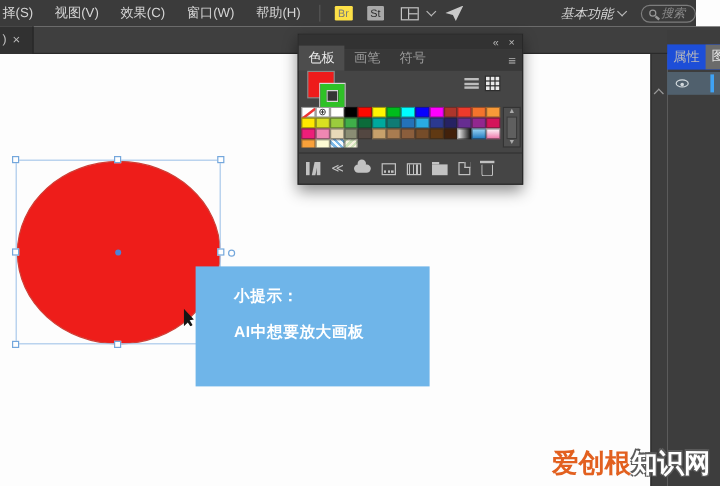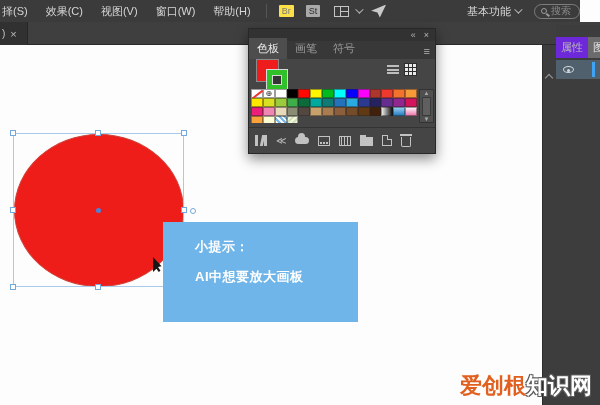--- a/index.html
+++ b/index.html
@@ -17,21 +17,21 @@
   .badge { font-size:9px; padding:1px 3px; margin:0 6px; border-radius:1px; }
   .badge-br { color:#7a7a7a; background:#fde047; }
   .badge-st { color:#2c2c2c; background:#a9a9a9; }
   .ws-icon { width:15px; height:11px; border:1px solid #c4c4c4; margin:0 3px 0 8px; position:relative; }
   .ws-icon::before { content:""; position:absolute; left:5px; top:0; width:1px; height:100%; background:#c4c4c4; }
   .ws-icon::after { content:""; position:absolute; left:5px; top:4px; right:0; height:1px; background:#c4c4c4; }
   .chev { width:6px; height:6px; border-right:1.5px solid #b9b9b9; border-bottom:1.5px solid #b9b9b9;
     transform:rotate(45deg) translateY(-2px); display:inline-block; margin-left:3px; }
   .plane-icon { width:15px; height:13px; background:#c9c9c9; margin:0 10px;
     clip-path:polygon(0 48%, 100% 0, 58% 100%, 42% 62%, 0 48%); }
-  .mb-right { margin-left:auto; display:flex; align-items:flex-end; }
+  .mb-right { margin-left:auto; display:flex; align-items:flex-end;font-style:italic; }
   .ws-switcher { display:flex; align-items:center; margin-right:14px; cursor:default; }
   .searchbox { display:flex; align-items:center; border:1px solid #7d7d7d; border-radius:8px;
     height:15px; padding:0 6px; width:46px; }
   .mag { width:6px; height:6px; border:1.5px solid #9a9a9a; border-radius:50%; position:relative; margin-right:4px; flex:none; }
   .mag::after { content:""; position:absolute; left:4px; top:5px; width:4px; height:1.5px; background:#9a9a9a; transform:rotate(40deg); }
   .search-ph { color:#8a8a8a; font-size:10px; white-space:nowrap; }
 
   
   .tabbar { position:absolute; left:0; top:22px; width:600px; height:23px; background:#3f3f3f;
     border-bottom:1px solid #2a2a2a; }
@@ -58,21 +58,21 @@
   .tipbox div { line-height:30px; white-space:nowrap; }
 
   
   .vscroll { position:absolute; left:542px; top:45px; width:14px; height:360px;
     background:#3d3d3d; border-left:1px solid #2c2c2c; }
   .vscroll .up { position:absolute; left:3px; top:30px; width:6px; height:6px;
     border-left:1.5px solid #9a9a9a; border-top:1.5px solid #9a9a9a; transform:rotate(45deg); }
 
   
   .rpanel { position:absolute; left:556px; top:25px; width:44px; height:380px; background:#3d3d3d; }
-  .rp-tabs { position:absolute; left:0; top:12px; width:44px; height:21px; background:#6d28d9;
+  .rp-tabs { position:absolute; left:0; top:12px; width:44px; height:21px; background:#1d4ed8;
     display:flex; align-items:center; overflow:hidden;text-align:center; }
   .rp-tab { color:#b9b9b9; font-size:11px; padding:0 5px; white-space:nowrap; }
   .rp-tab.active { background:#6b6b6b; color:#e2e2e2; height:21px; line-height:21px; }
   .layer-row { position:absolute; left:0; top:35px; width:44px; height:19px; background:#50606d; }
   .eye { position:absolute; left:7px; top:6px; width:11px; height:7px;
     border:1px solid #d2d9dd; border-radius:50%; }
   .eye::after { content:""; position:absolute; left:3px; top:1.5px; width:3px; height:3px;
     border-radius:50%; background:#d2d9dd; }
   .layer-accent { position:absolute; left:36px; top:2px; width:3px; height:15px; }
 
@@ -145,22 +145,22 @@
   .wm2 { color:#fff; text-shadow:-1px -1px 0 #5a5a5a, 1px -1px 0 #5a5a5a, -1px 1px 0 #5a5a5a, 1px 1px 0 #5a5a5a; }
 </style>
 </head>
 <body>
 
 <div id="app">
 
   <div class="menubar">
     <div class="menu-items" id="menu-items">
         <span class="menu-item">择(S)</span>
+        <span class="menu-item">视图(V)</span>
         <span class="menu-item">效果(C)</span>
-        <span class="menu-item">视图(V)</span>
         <span class="menu-item">窗口(W)</span>
         <span class="menu-item">帮助(H)</span>
       </div>
     <span class="mb-sep"></span>
     <span class="badge badge-br">Br</span>
     <span class="badge badge-st">St</span>
     <span class="ws-icon"></span>
     <span class="chev"></span>
     <span class="plane-icon"></span>
     <div class="mb-right">

